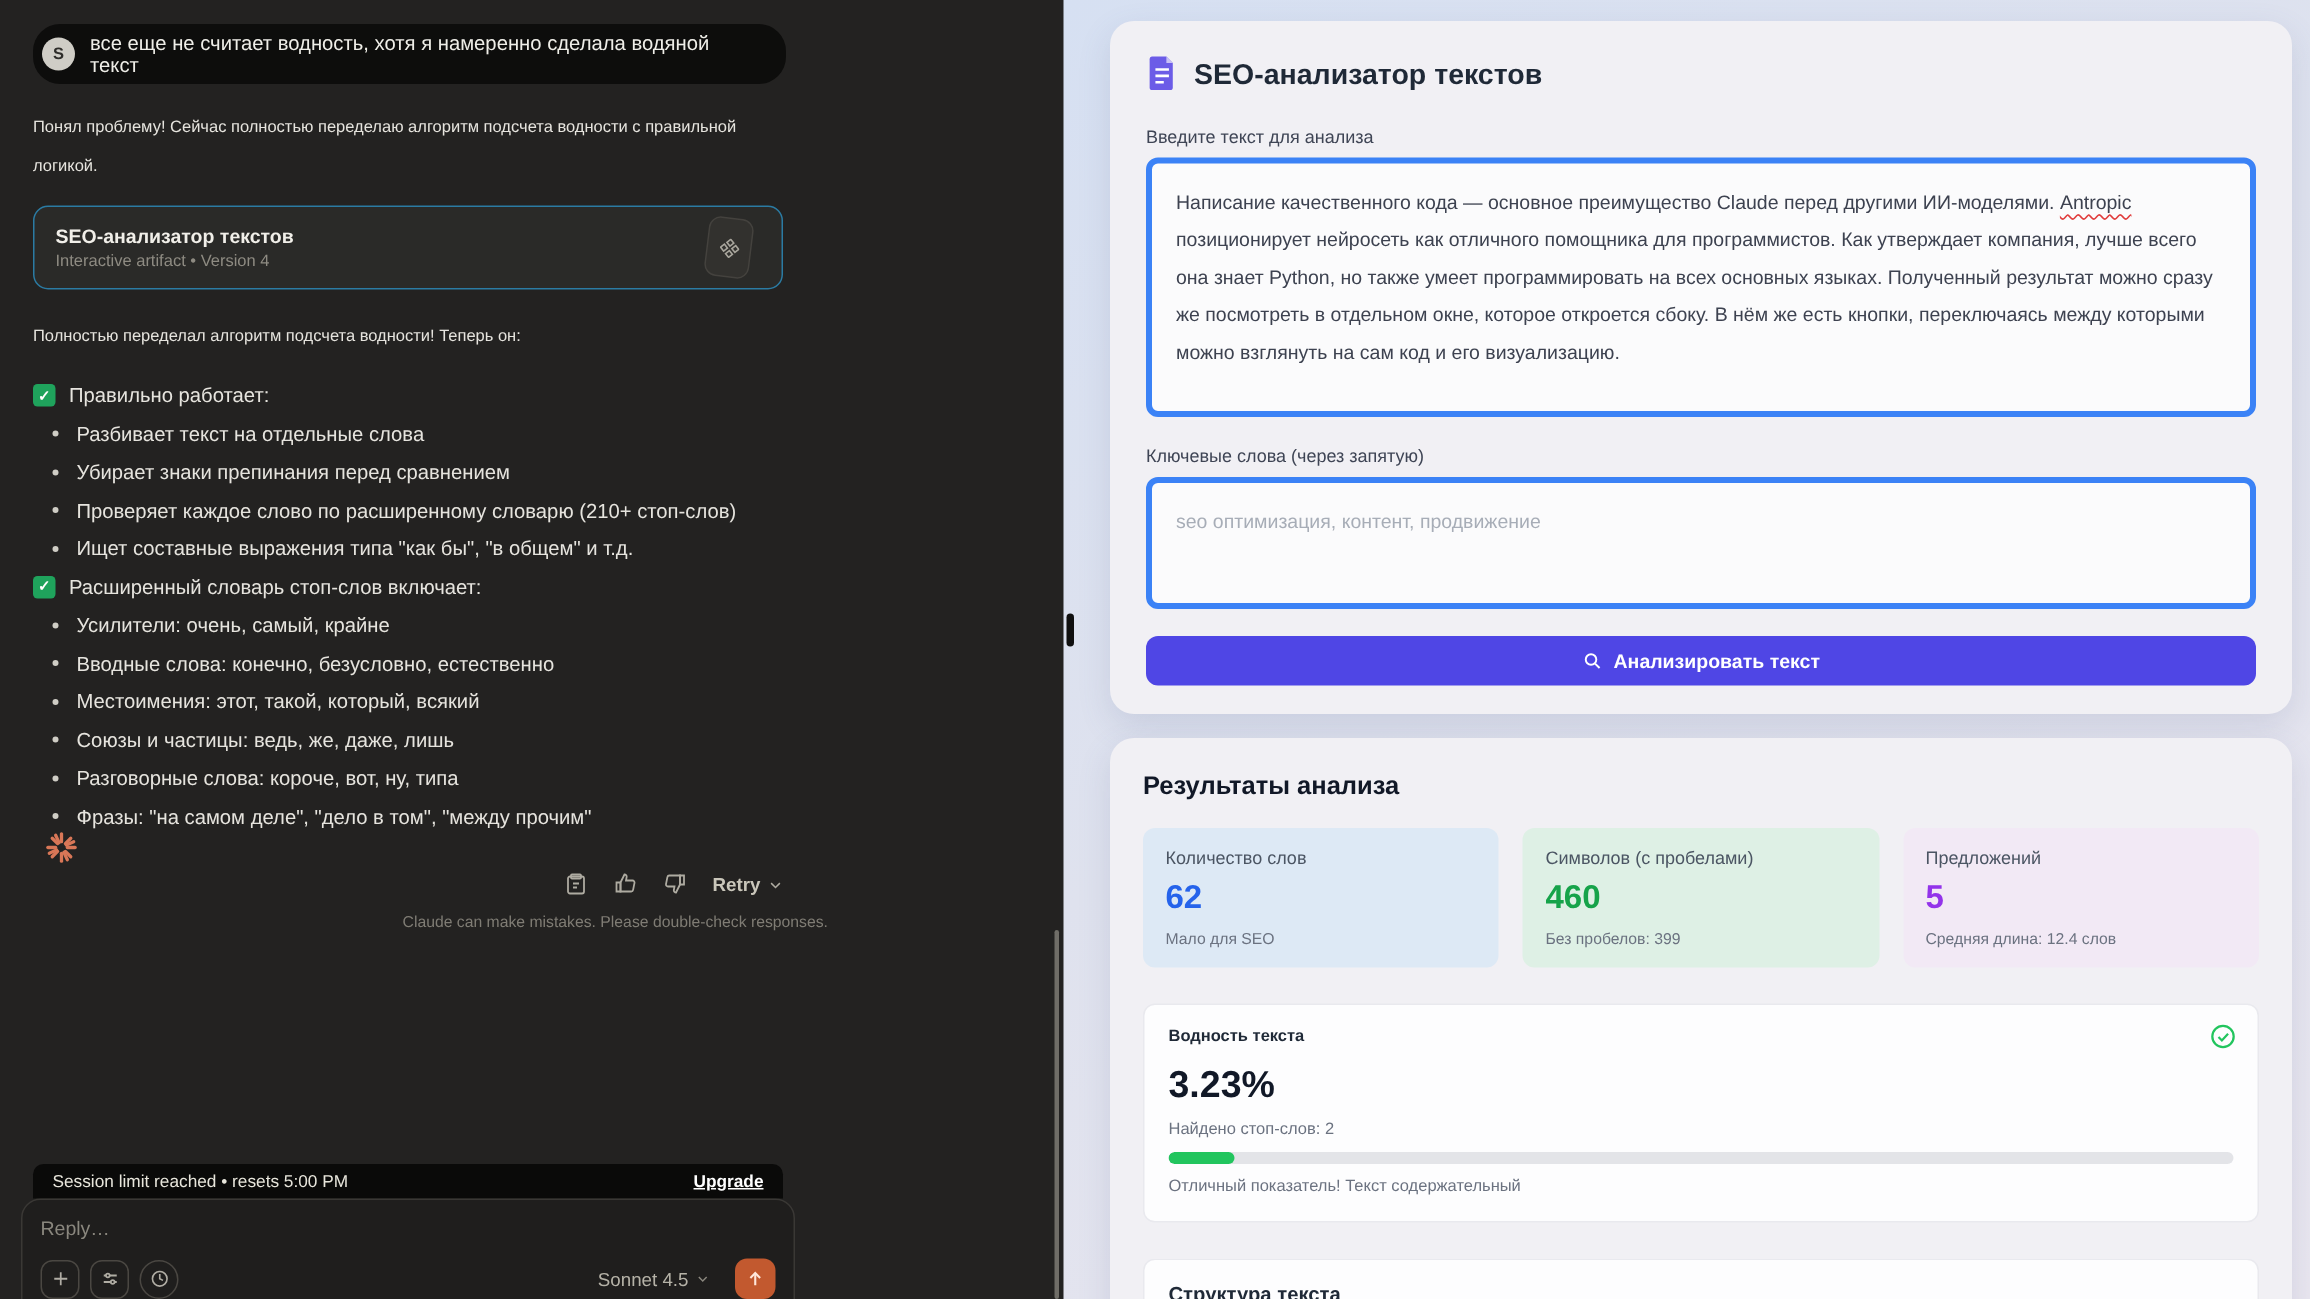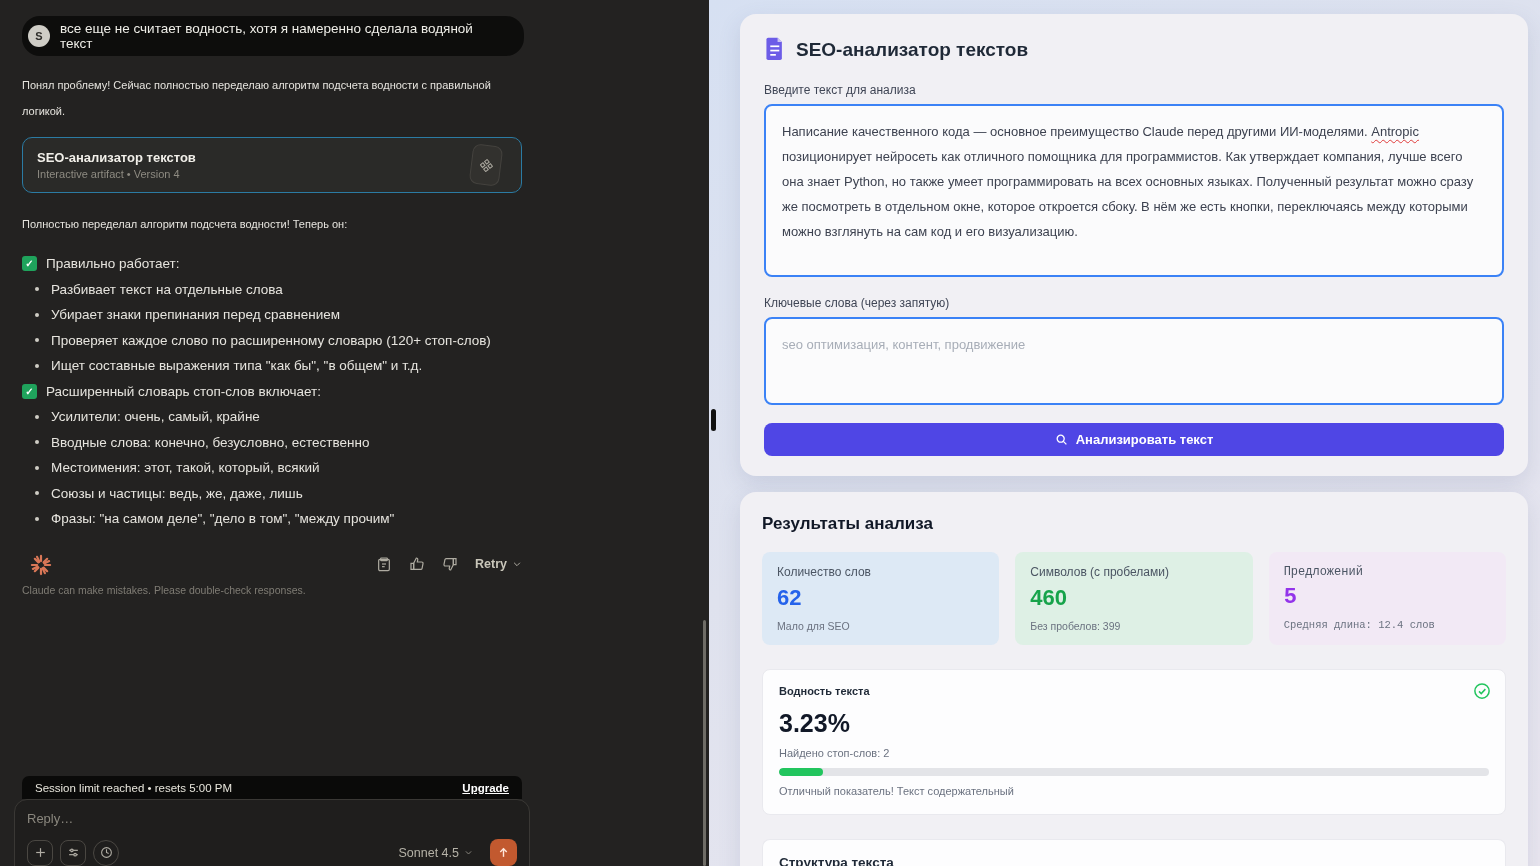--- a/index.html
+++ b/index.html
@@ -26,21 +26,21 @@
   .li { display:flex; align-items:center; gap:9px; height:25.5px; color:#e6e4de; font-size:13.5px; }
   .li .dot { width:4px; height:4px; border-radius:50%; background:#cfcdc5; margin-left:13px; margin-right:3px; flex:0 0 auto; }
   .li .chk { width:15px; height:15px; border-radius:3px; background:#1fa35c; color:#fff; font-size:10px; font-weight:bold; display:flex; align-items:center; justify-content:center; flex:0 0 auto; }
 
   .closing { margin-top:9px; }
   .drop-icon { display:inline-block; vertical-align:-2px; margin-left:4px; }
 
   .actions-row { margin-top:24px; width:500px; display:flex; justify-content:flex-end; align-items:center; gap:16px; }
   .act-icon { width:17px; height:17px; color:#aeaba1; cursor:pointer; }
   .retry { display:flex; align-items:center; gap:5px; color:#c9c6ba; font-size:12.5px; font-weight:bold; cursor:pointer; }
-  .disclaimer { margin-top:11px; width:530px; text-align:left; color:#7f7c74; font-size:10.5px; }
+  .disclaimer { margin-top:11px; width:530px; text-align:right; color:#7f7c74; font-size:10.5px; }
 
   .claude-logo { position:absolute; left:28px; top:552px; width:26px; height:26px; }
 
   .session-bar { position:absolute; left:22px; top:776px; width:500px; height:23px; background:#0a0a09; border-radius:7px 7px 0 0; display:flex; align-items:center; justify-content:space-between; padding:0 13px; }
   .session-text { color:#e8e6dc; font-size:11.5px; }
   .upgrade { color:#fff; font-size:11.5px; font-weight:bold; text-decoration:underline; cursor:pointer; }
 
   .composer { position:absolute; left:14px; top:799px; width:516px; height:80px; background:#1f1e1d; border:1px solid #3a3835; border-radius:13px; padding:11px 12px; }
   .reply-ph { color:#8a877e; font-size:13px; }
   .composer-row { margin-top:13px; display:flex; align-items:center; gap:7px; }
@@ -52,31 +52,31 @@
   .chat-scrollbar { position:absolute; left:703px; top:620px; width:3px; height:246px; background:#6f6d67; border-radius:2px; }
   .drag-handle { position:absolute; left:711px; top:409px; width:5px; height:22px; background:#101010; border-radius:3px; cursor:col-resize; z-index:5; }
 
   
   .artifact-panel { position:absolute; left:709px; top:0; width:831px; height:866px; background:linear-gradient(150deg,#d6e0f2 0%,#dfe2ee 45%,#eae7f0 100%); overflow:hidden; }
   .card { background:#f1f0f4; border-radius:16px; box-shadow:0 8px 22px rgba(90,100,140,0.16); }
   .form-card { position:absolute; left:31px; top:14px; width:788px; height:462px; padding:22px 24px; }
   .title-row { display:flex; align-items:center; gap:10px; }
   .app-title { color:#1f2937; font-size:19px; font-weight:bold; }
   .field-label { display:block; color:#3f4555; font-size:12px; margin-top:19px; margin-bottom:7px; }
-  .txt { width:100%; border:2px solid #3b82f6; border-radius:8px; background:#fbfbfc; padding:13px 16px; font-family:"Liberation Sans",sans-serif; font-size:13px; line-height:25px; color:#3d4250; resize:none; overflow:hidden; }
+  .txt { width:100%; border:4px solid #3b82f6; border-radius:8px; background:#fbfbfc; padding:13px 16px; font-family:"Liberation Sans",sans-serif; font-size:13px; line-height:25px; color:#3d4250; resize:none; overflow:hidden; }
   .txt-main { height:173px; }
   .txt-keys { height:88px; color:#a7adb7; }
   .misspell { text-decoration:underline wavy #e03c3c 1px; text-underline-offset:3px; }
   .analyze-btn { margin-top:18px; width:100%; height:33px; background:#4f46e5; border:none; border-radius:8px; color:#fff; font-size:13px; font-weight:bold; font-family:"Liberation Sans",sans-serif; display:flex; align-items:center; justify-content:center; gap:8px; cursor:pointer; }
 
   .results-card { position:absolute; left:31px; top:492px; width:788px; height:420px; padding:22px 22px; }
   .results-title { color:#111827; font-size:17px; font-weight:bold; }
   .stats-row { margin-top:18px; display:flex; gap:16px; }
   .stat { flex:1; border-radius:8px; padding:13px 15px; }
-  .stat-0 { background:#dde9f5; } .stat-1 { background:#def0e5; } .stat-2 { background:#f2e9f5;font-family:Liberation Mono, monospace; }
+  .stat-0 { background:#dde9f5; } .stat-1 { background:#def0e5; } .stat-2 { background:#f2e9f5; }
   .stat .lbl { font-size:12px; color:#4b5563; }
   .stat .val { font-size:22px; font-weight:bold; margin-top:6px; }
   .stat-0 .val { color:#2563eb; } .stat-1 .val { color:#16a34a; } .stat-2 .val { color:#9333ea; }
   .stat .note { font-size:10.5px; color:#6b7280; margin-top:9px; }
 
   .water-card { margin-top:24px; background:#fdfdfe; border:1px solid #e9e9ee; border-radius:8px; padding:15px 16px 17px; position:relative; }
   .water-title { color:#1f2937; font-size:11px; font-weight:bold; }
   .water-val { color:#111827; font-size:25px; font-weight:bold; margin-top:12px; }
   .water-sub { color:#6b7280; font-size:11px; margin-top:9px; }
   .progress-track { margin-top:9px; height:8px; background:#e3e4e8; border-radius:4px; overflow:hidden; }
@@ -127,21 +127,21 @@
       <div class="li">
           <span class="dot"></span>
           <span>Разбивает текст на отдельные слова</span>
         </div>
       <div class="li">
           <span class="dot"></span>
           <span>Убирает знаки препинания перед сравнением</span>
         </div>
       <div class="li">
           <span class="dot"></span>
-          <span>Проверяет каждое слово по расширенному словарю (120+ стоп-слов)</span>
+          <span>Проверяет каждое слово по расширенному словарю (210+ стоп-слов)</span>
         </div>
       <div class="li">
           <span class="dot"></span>
           <span>Ищет составные выражения типа "как бы", "в общем" и т.д.</span>
         </div>
       <div class="li">
           <span class="chk">✓</span>
           <span>Расширенный словарь стоп-слов включает:</span>
         </div>
       <div class="li">
@@ -152,20 +152,24 @@
           <span class="dot"></span>
           <span>Вводные слова: конечно, безусловно, естественно</span>
         </div>
       <div class="li">
           <span class="dot"></span>
           <span>Местоимения: этот, такой, который, всякий</span>
         </div>
       <div class="li">
           <span class="dot"></span>
           <span>Союзы и частицы: ведь, же, даже, лишь</span>
+        </div>
+      <div class="li">
+          <span class="dot"></span>
+          <span>Разговорные слова: короче, вот, ну, типа</span>
         </div>
       <div class="li">
           <span class="dot"></span>
           <span>Фразы: "на самом деле", "дело в том", "между прочим"</span>
         </div>
     </div>
 
 
     <div class="actions-row">
       <span class="act-icon">

